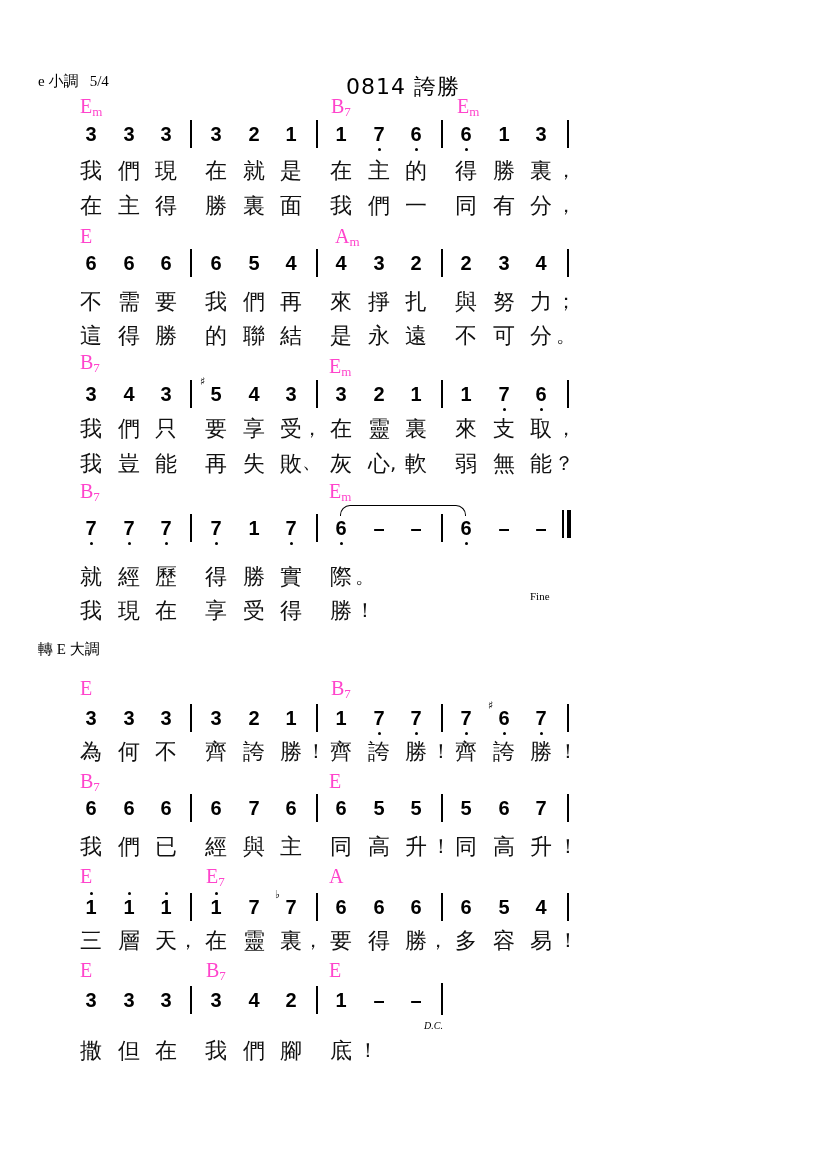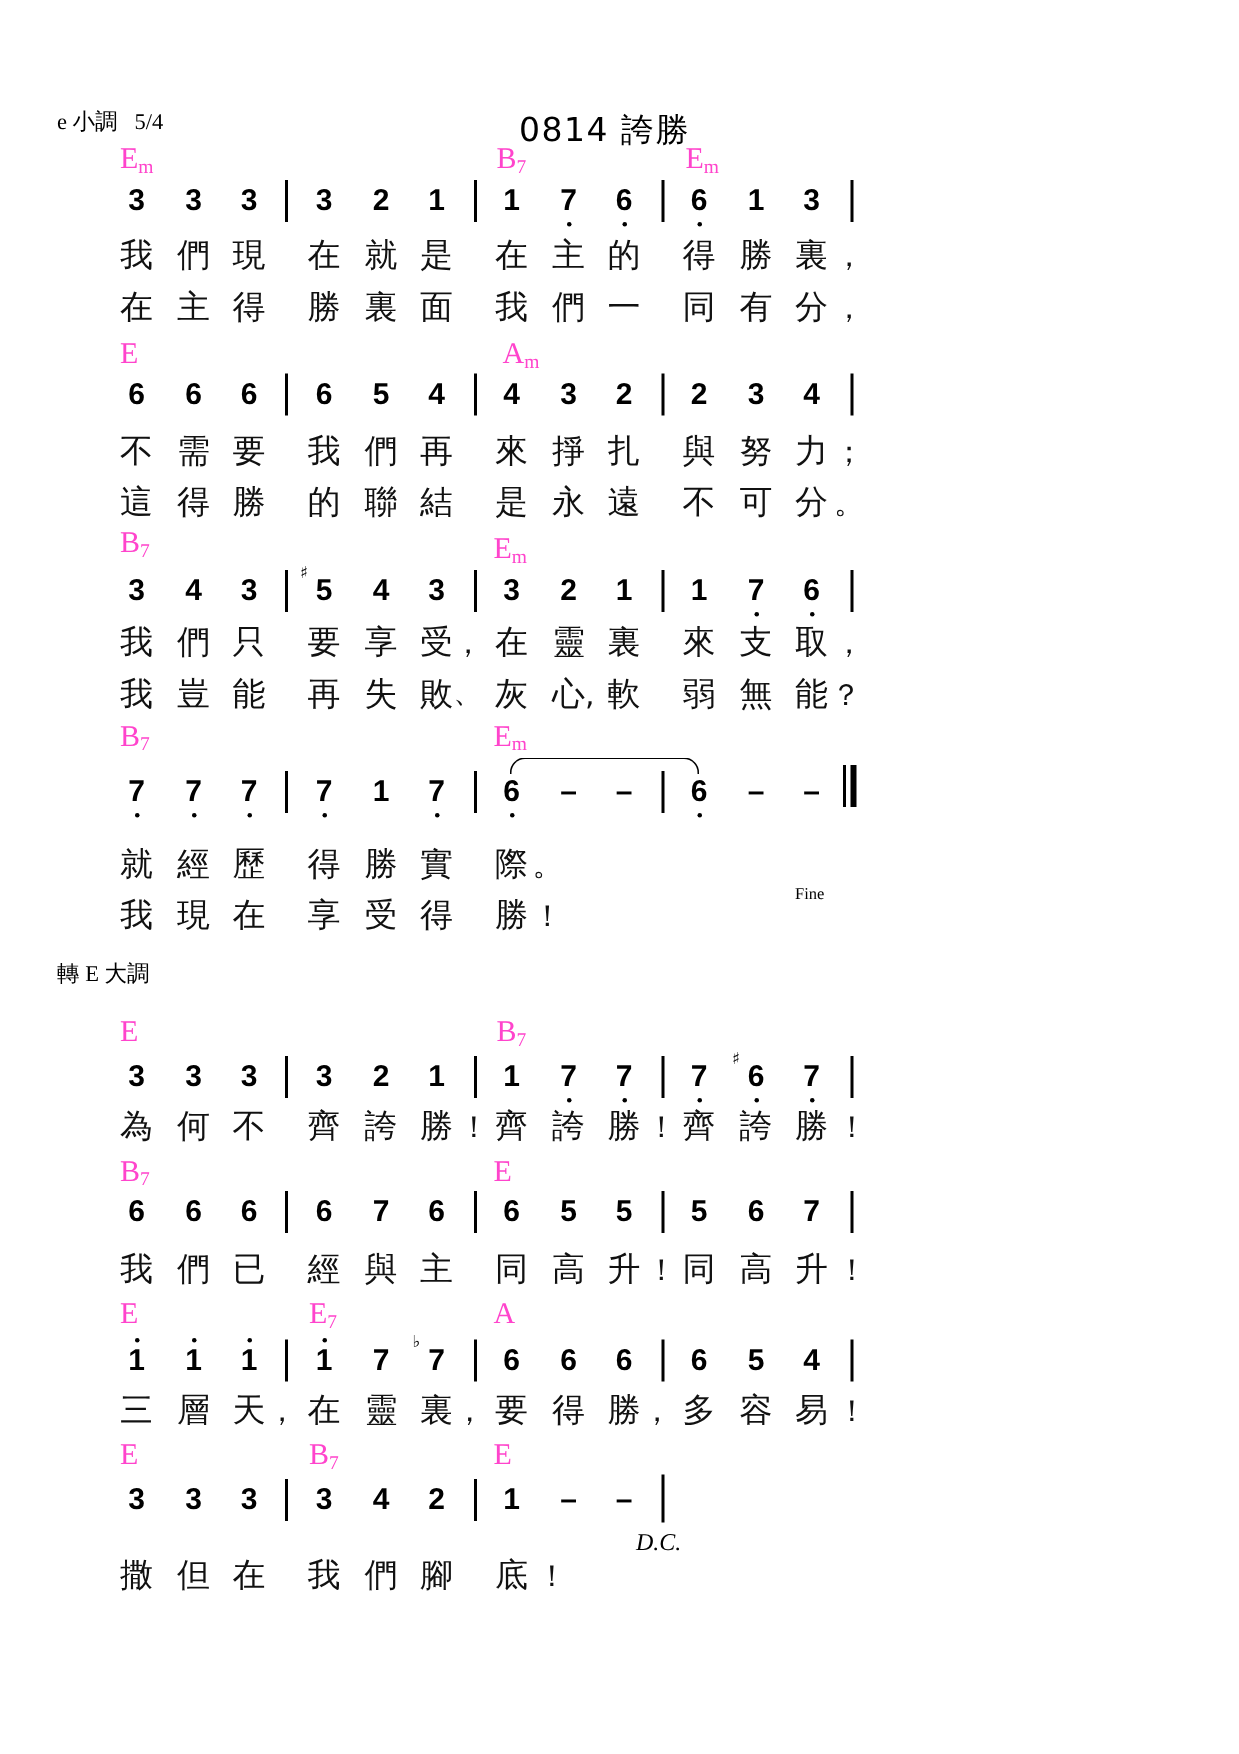--- a/index.html
+++ b/index.html
@@ -373,21 +373,21 @@
   <div class="note" style="left:154px;top:990px;">3</div>
   <div class="bar" style="left:190px;top:986px;"></div>
   <div class="note" style="left:204px;top:990px;">3</div>
   <div class="note" style="left:242px;top:990px;">4</div>
   <div class="note" style="left:279px;top:990px;">2</div>
   <div class="bar" style="left:316px;top:986px;"></div>
   <div class="note" style="left:329px;top:990px;">1</div>
   <div class="note" style="left:367px;top:990px;">–</div>
   <div class="note" style="left:404px;top:990px;">–</div>
   <div class="bar" style="left:441px;top:983px;height:32px;"></div>
-  <div class="small" style="left:424px;top:1020px;font-style:italic;font-size:16px;">D.C.</div>
+  <div class="small" style="left:424px;top:1020px;font-style:italic;font-size:10px;">D.C.</div>
 
   <div>
     <div class="lyric" style="left:79px;top:1040px;">撒</div>
     <div class="lyric" style="left:117px;top:1040px;">但</div>
     <div class="lyric" style="left:154px;top:1040px;">在</div>
     <div class="lyric" style="left:204px;top:1040px;">我</div>
     <div class="lyric" style="left:242px;top:1040px;">們</div>
     <div class="lyric" style="left:279px;top:1040px;">腳</div>
     <div class="lyric" style="left:329px;top:1040px;">底</div>
     <div class="punct" style="left:358px;top:1040px;">！</div>

